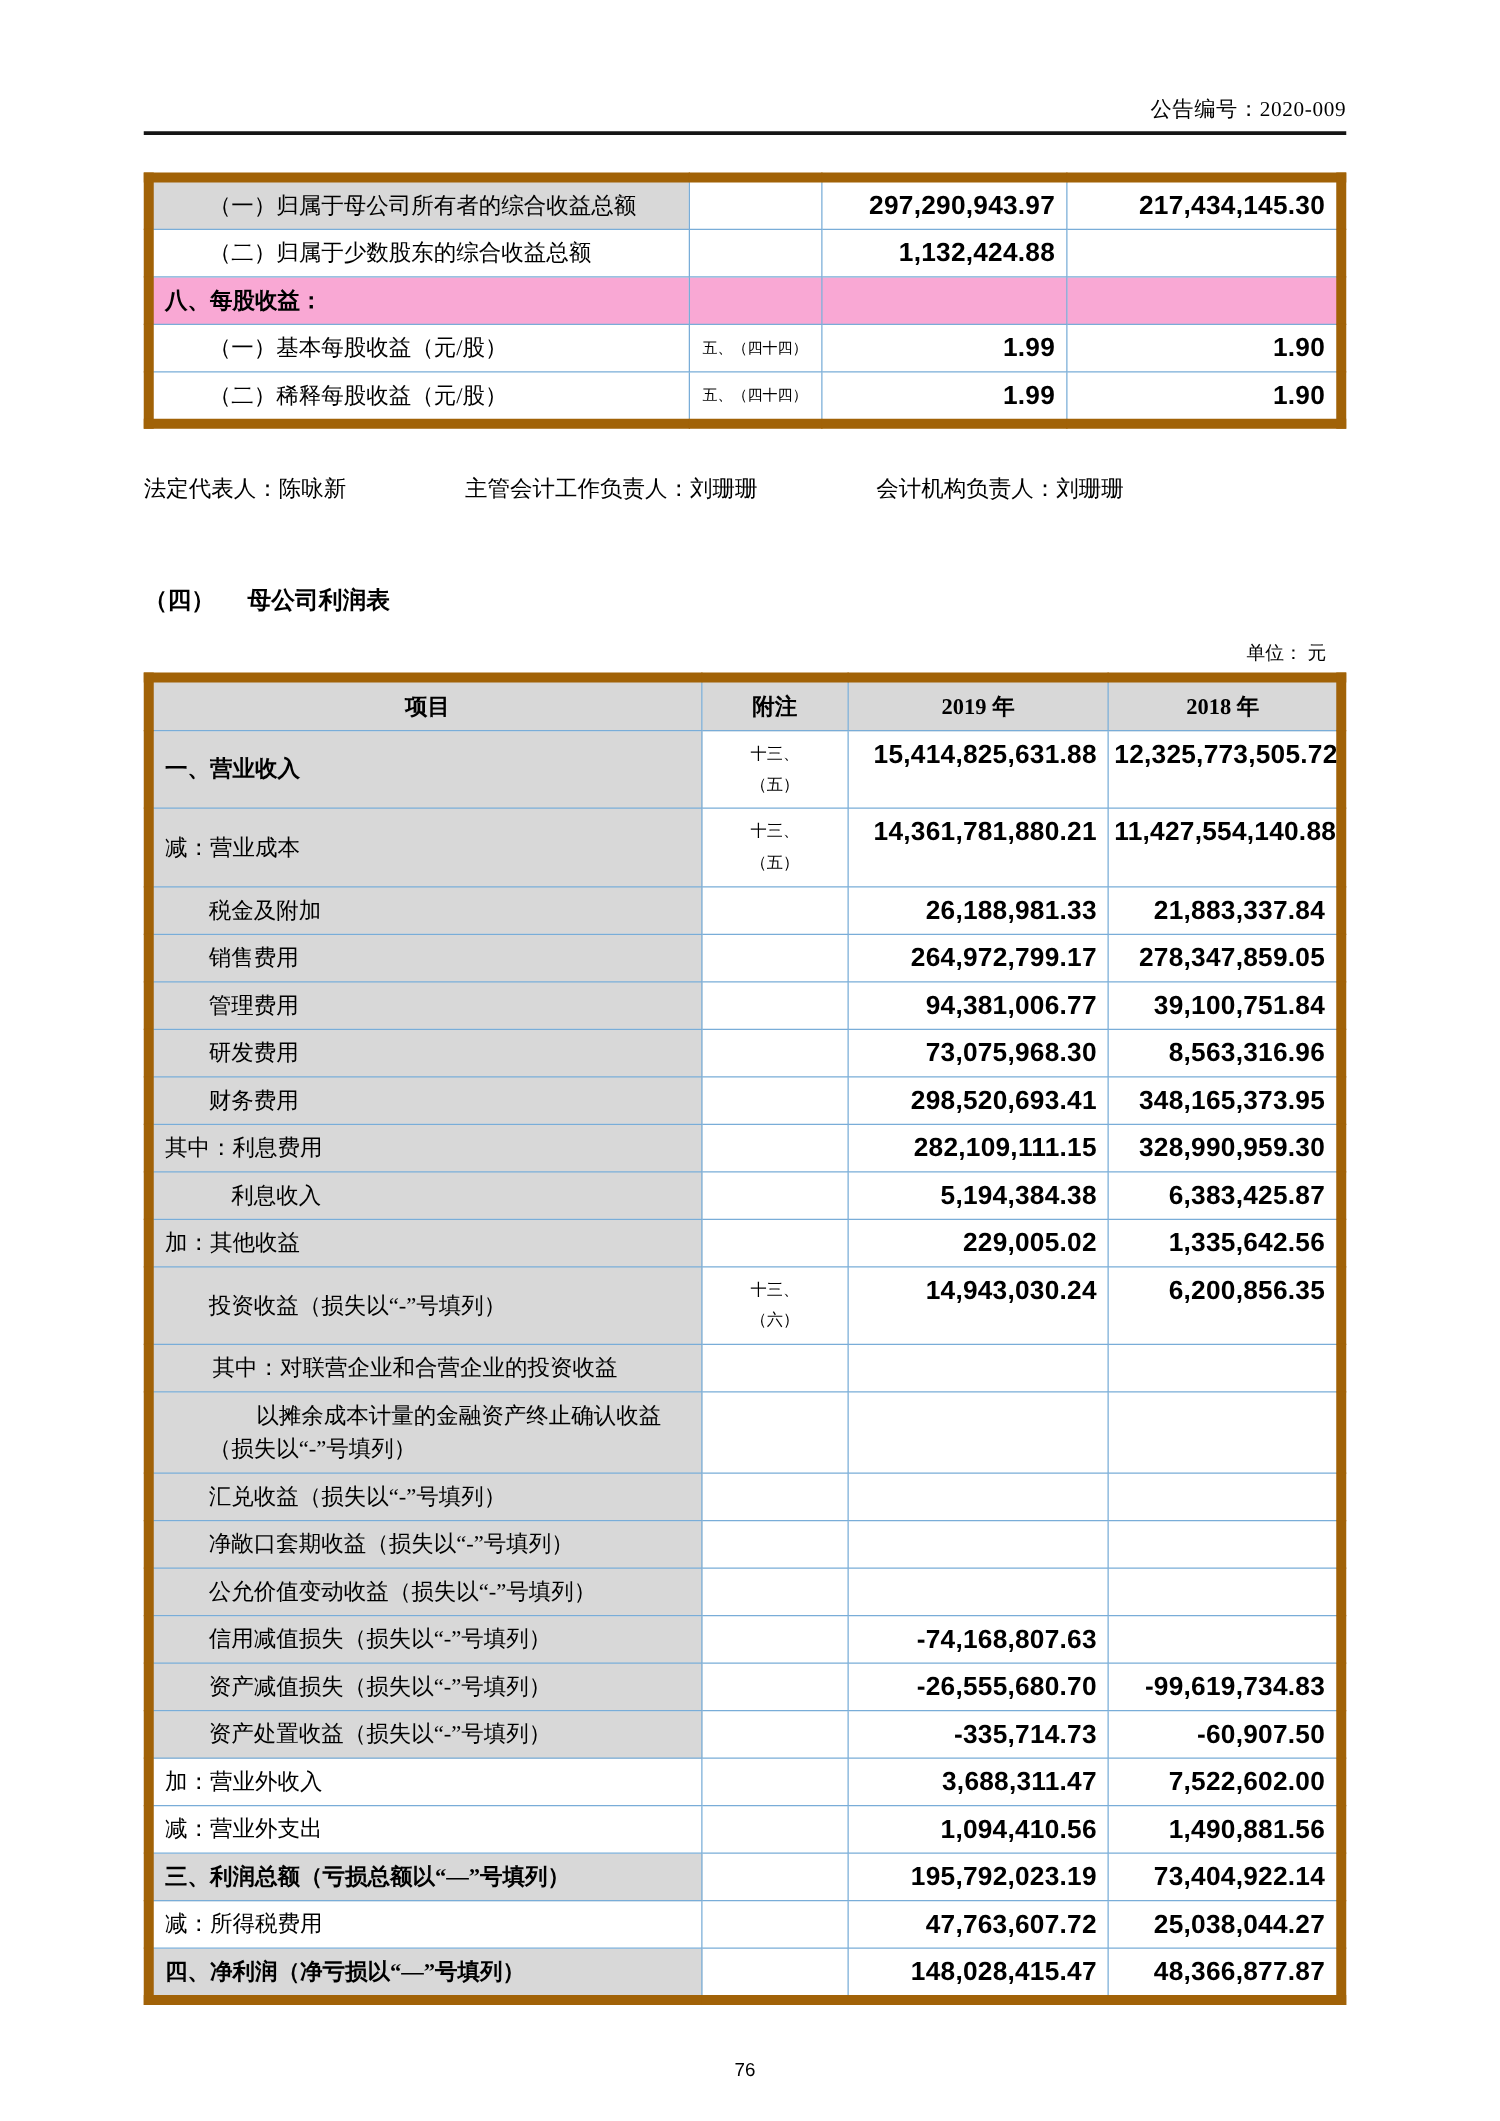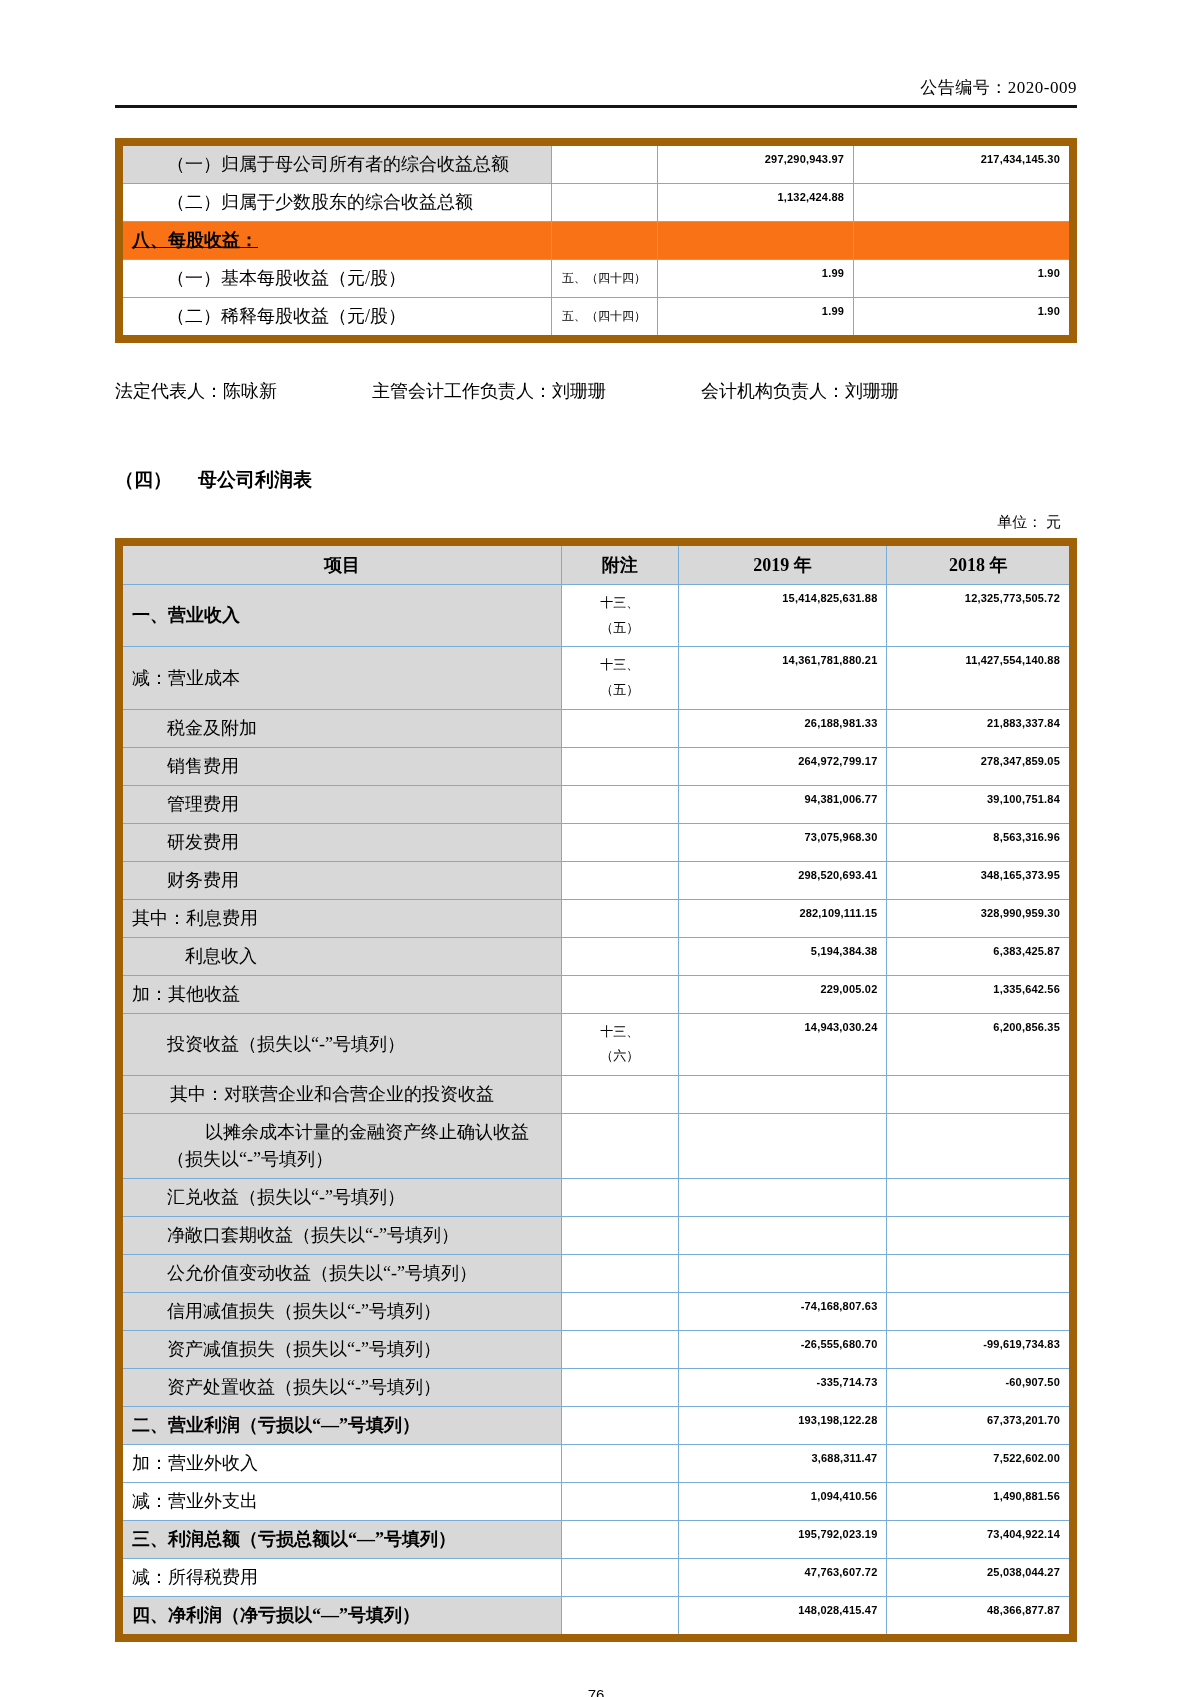--- a/index.html
+++ b/index.html
@@ -8,34 +8,34 @@
     font-family:"Liberation Serif","DejaVu Serif",serif;
     -webkit-font-smoothing:antialiased;
   }
   .page{box-sizing:border-box;width:1200px;height:1697px;padding:76px 123px 0 115px;}
   .doc-header{text-align:right;font-size:17px;letter-spacing:.5px;padding-bottom:6px;}
   .header-rule{border-top:3px solid #151515;margin-bottom:30px;}
 
   table.fin-table{width:100%;border-collapse:collapse;table-layout:fixed;border:8px solid #a16207;}
   table.fin-table td,table.fin-table th{border:1px solid #79add8;box-sizing:border-box;}
   table.fin-table .shade{background:#d8d8d8;}
-  table.fin-table tr.full-shade td{background:#f97316;text-decoration:underline;}
+  table.fin-table tr.full-shade td{background:#f9a8d4;}
 
   .c-label{font-size:18px;vertical-align:middle;padding-top:5px;padding-bottom:5px;padding-right:4px;line-height:1.5;}
   .ind0{padding-left:9px;}
   .ind1{padding-left:44px;}
   .ind2{padding-left:62px;}
   .hang{text-indent:38px;}
   .bold{font-weight:700;}
 
   .c-note{font-size:13px;text-align:center;vertical-align:top;padding:6px 2px;white-space:pre-line;line-height:1.9;}
   .c-note.small{font-size:12px;vertical-align:middle;line-height:1.2;padding:4px 2px;}
 
   .c-num{
-    font-family:"Liberation Sans","DejaVu Sans",sans-serif;font-weight:700;font-size:11px;
+    font-family:"Liberation Sans","DejaVu Sans",sans-serif;font-weight:700;font-size:21px;
     text-align:right;vertical-align:top;padding:7px 9px 5px 4px;letter-spacing:.2px;
   }
 
   table.main thead th{
     font-size:18px;font-weight:700;background:#d8d8d8;text-align:center;
     padding:7px 4px;vertical-align:middle;
   }
   table.top td{height:30px;}
 
   .signatures{display:flex;gap:95px;font-size:18px;margin-top:36px;white-space:nowrap;}
@@ -233,26 +233,20 @@
           <td class="c-num">-26,555,680.70</td>
           <td class="c-num">-99,619,734.83</td>
         </tr>
         <tr>
           <td class="c-label ind1 shade">资产处置收益（损失以“-”号填列）</td>
           <td class="c-note"></td>
           <td class="c-num">-335,714.73</td>
           <td class="c-num">-60,907.50</td>
         </tr>
         <tr>
-          <td class="c-label ind0 shade bold">二、营业利润（亏损以“—”号填列）</td>
-          <td class="c-note"></td>
-          <td class="c-num">193,198,122.28</td>
-          <td class="c-num">67,373,201.70</td>
-        </tr>
-        <tr>
           <td class="c-label ind0">加：营业外收入</td>
           <td class="c-note"></td>
           <td class="c-num">3,688,311.47</td>
           <td class="c-num">7,522,602.00</td>
         </tr>
         <tr>
           <td class="c-label ind0">减：营业外支出</td>
           <td class="c-note"></td>
           <td class="c-num">1,094,410.56</td>
           <td class="c-num">1,490,881.56</td>

